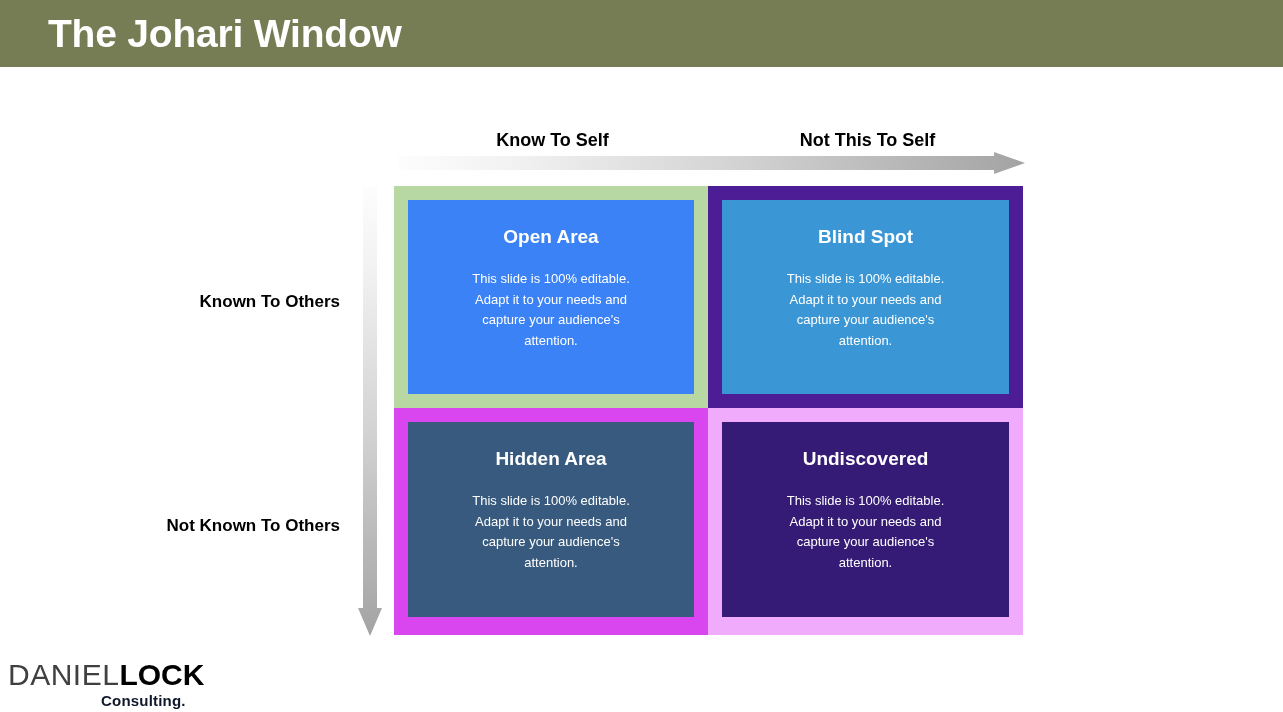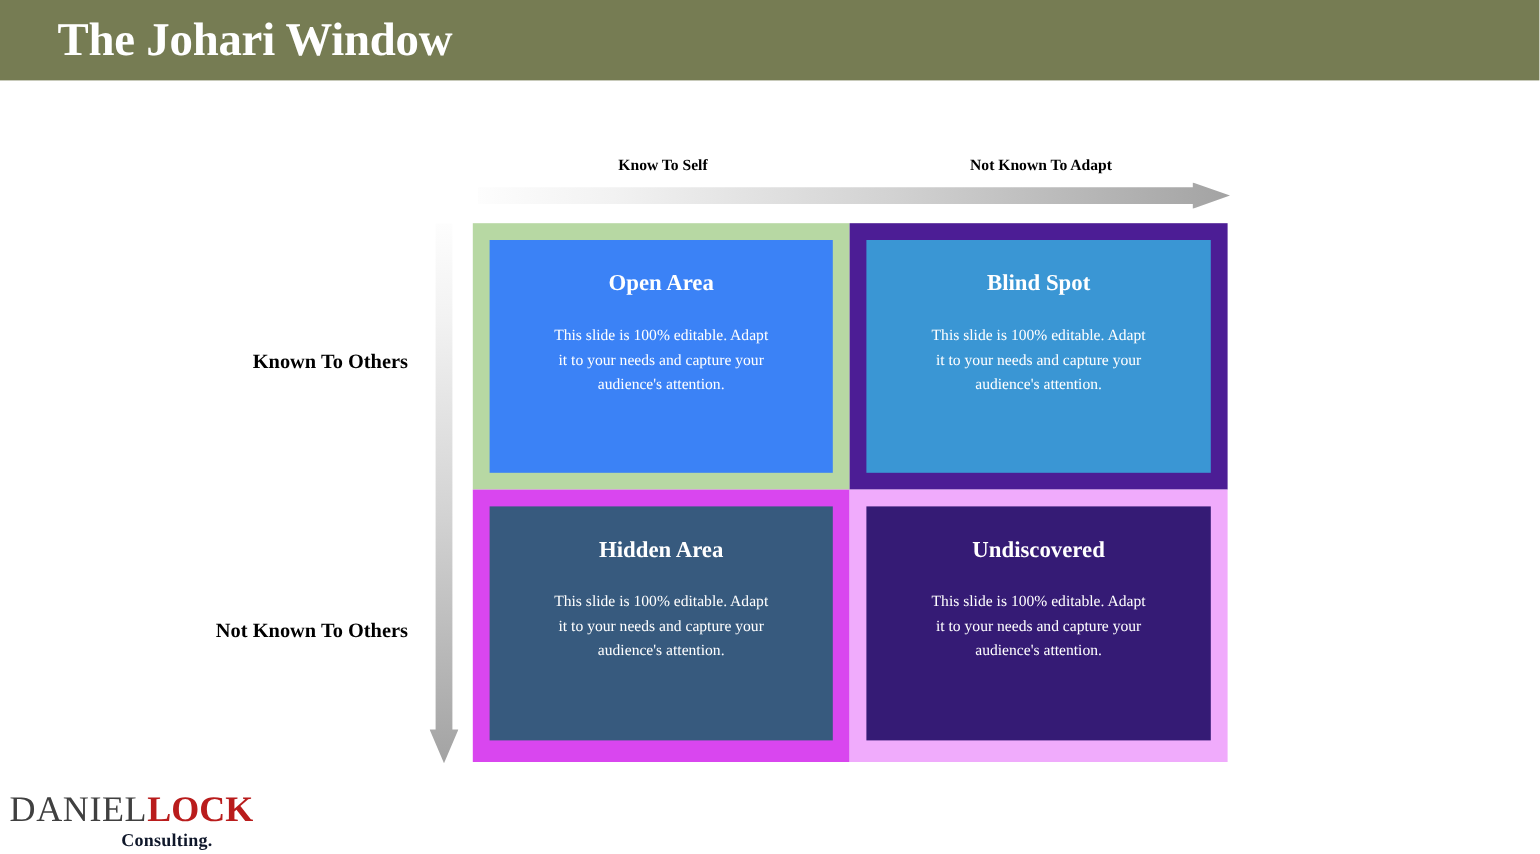--- a/index.html
+++ b/index.html
@@ -11,21 +11,20 @@
     background: #ffffff;
     font-family: "Liberation Sans", sans-serif;
     overflow: hidden;
   }
 
   #slide {
     position: relative;
     width: 1283px;
     height: 504px;
     background: #ffffff;
-    font-family: Liberation Serif, serif;
   }
 
   
   .header-bar {
     position: absolute;
     left: 0; top: 0;
     width: 1283px;
     height: 67px;
     background: #767c53;
   }
@@ -38,21 +37,21 @@
     color: #ffffff;
     letter-spacing: -0.2px;
     line-height: 62px;
     white-space: nowrap;
   }
 
   
   .col-label {
     position: absolute;
     top: 130px;
-    font-size: 13px;
+    font-size: 18px;
     font-weight: bold;
     color: #000000;
     text-align: center;
     white-space: nowrap;
   }
   .col-label.c1 { left: 420px; width: 265px; }
   .col-label.c2 { left: 735px; width: 265px; }
 
   
   .row-label {
@@ -142,21 +141,21 @@
     font-size: 30px;
     line-height: 30px;
     white-space: nowrap;
     letter-spacing: 0.5px;
   }
   .logo-daniel {
     color: #404040;
     font-weight: normal;
   }
   .logo-lock {
-    color: #b91c1c;
+    color: #000000;
     font-weight: bold;
     letter-spacing: 0px;
   }
   .logo-row2 {
     font-size: 15px;
     font-weight: bold;
     color: #0f172a;
     line-height: 18px;
     margin-top: 2px;
     margin-left: 93px;
@@ -166,21 +165,21 @@
 </head>
 <body>
 
 <div id="slide">
 
   <div class="header-bar">
     <div class="header-title">The Johari Window</div>
   </div>
 
   <div class="col-label c1">Know To Self</div>
-  <div class="col-label c2">Not Known To Adapt</div>
+  <div class="col-label c2">Not This To Self</div>
 
   <div class="row-label r2">Not Known To Others</div>
   <div class="row-label r1">Known To Others</div>
 
   <svg class="h-arrow" viewBox="0 0 627 22" preserveAspectRatio="none">
     <defs>
       <linearGradient id="hgrad" x1="0" y1="0" x2="1" y2="0">
         <stop offset="0%" stop-color="#fdfdfd"></stop>
         <stop offset="18%" stop-color="#f2f2f2"></stop>
         <stop offset="55%" stop-color="#d2d2d2"></stop>

